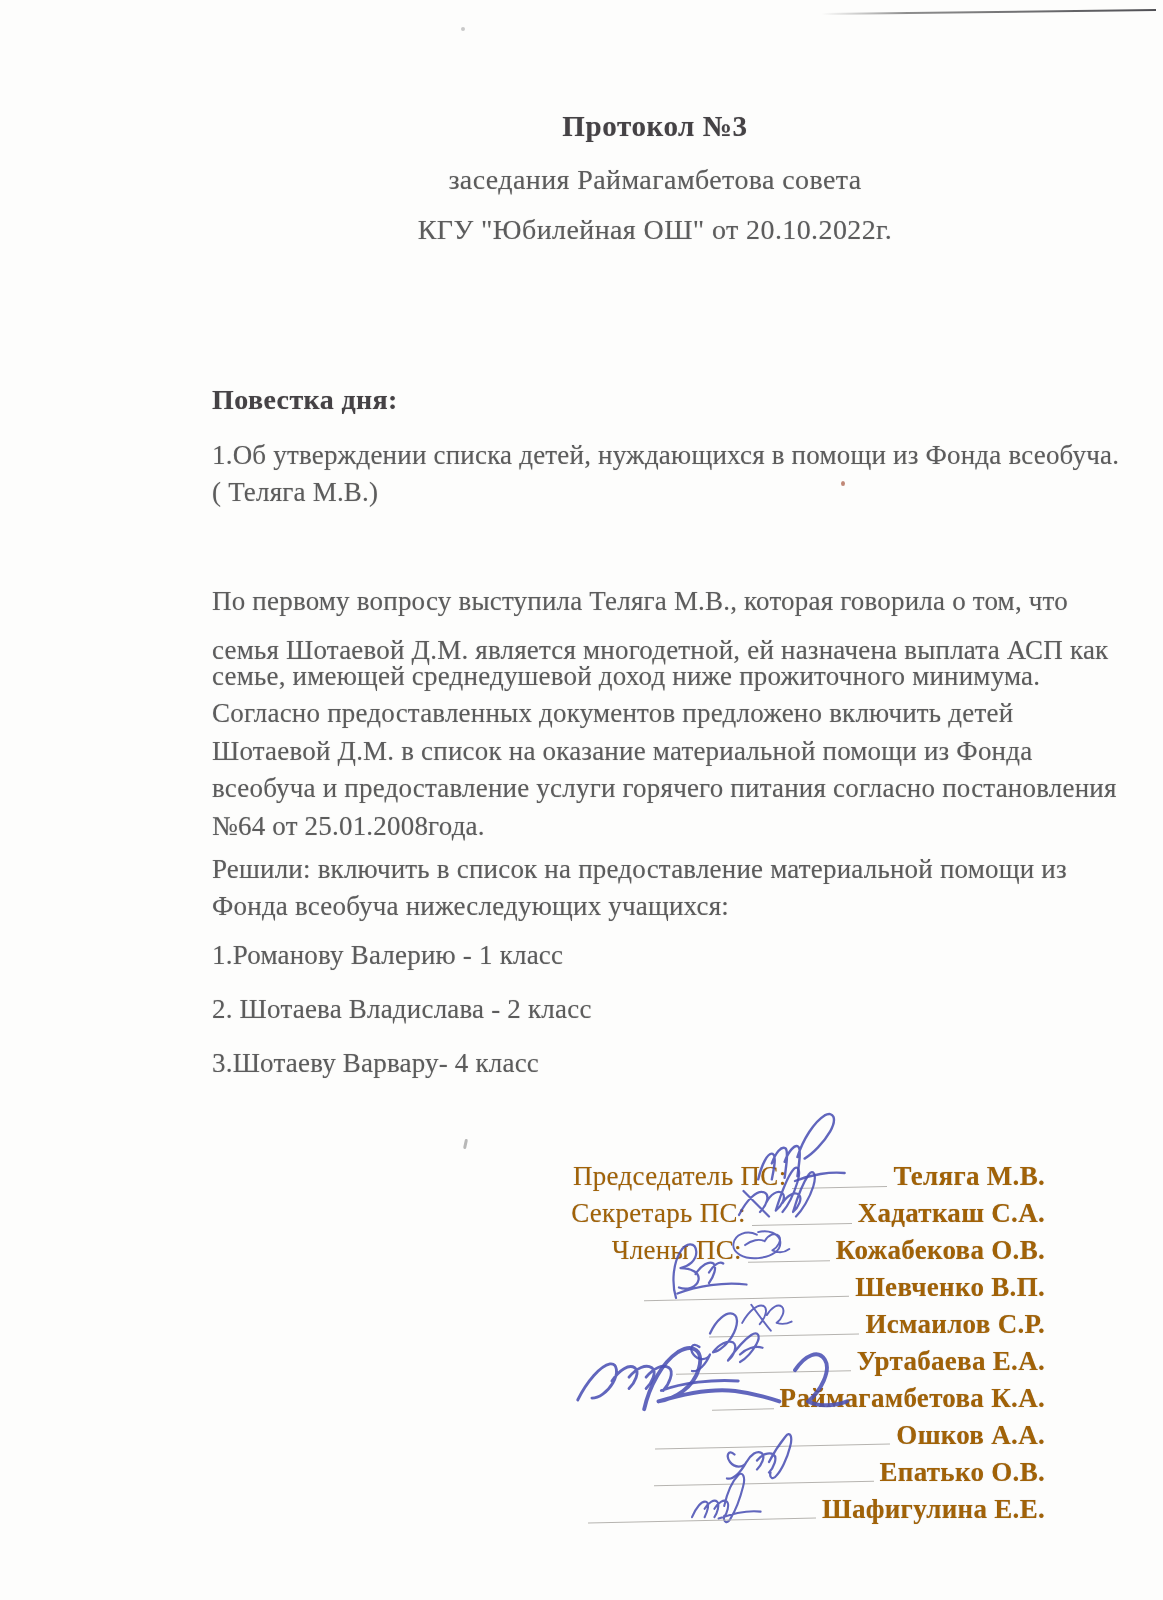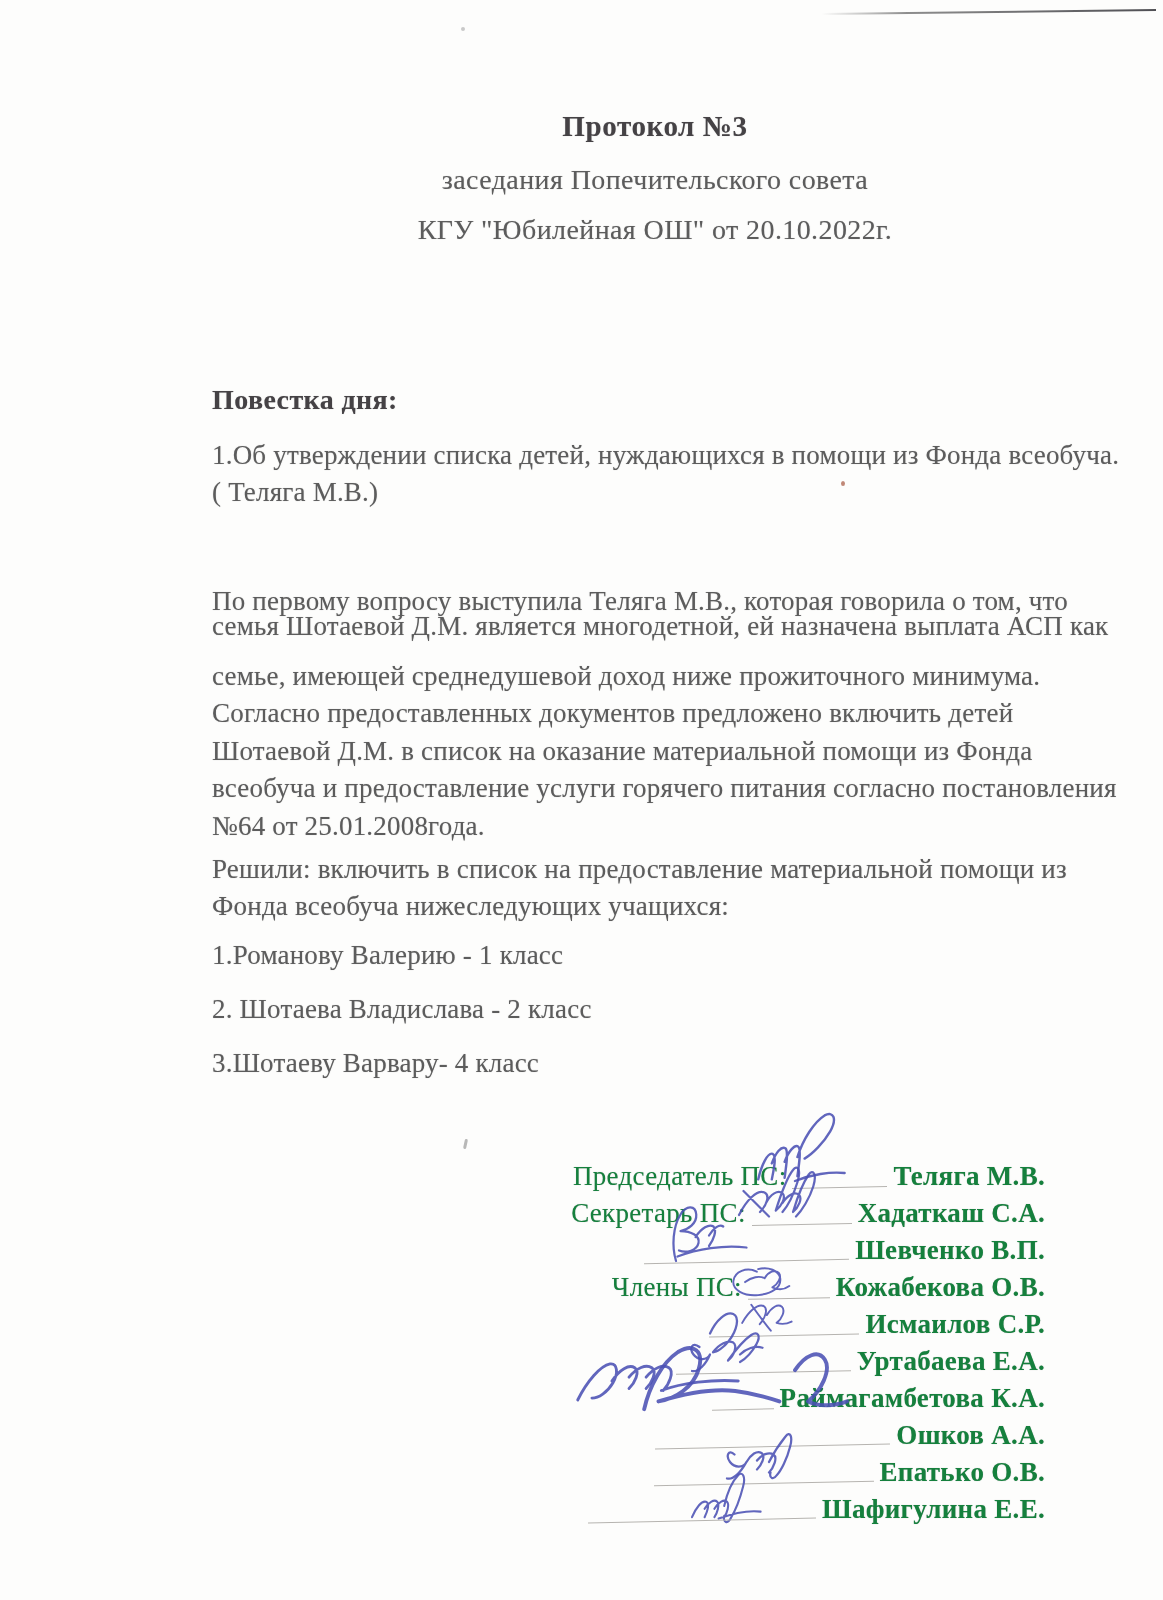--- a/index.html
+++ b/index.html
@@ -28,21 +28,21 @@
   .doc-title { font-weight:bold; font-size:29px; color:var(--heading); letter-spacing:0.6px; }
   .text-line {
     position:absolute; left:212px; white-space:nowrap;
     font-size:27px; letter-spacing:0.2px;margin-top:12px;
   }
   .bold-heading { font-weight:bold; font-size:28px; color:var(--heading); letter-spacing:0.4px; }
   
   .sig-block { position:absolute; top:1155px; left:0; right:118px; }
   .sig-row {
     display:flex; justify-content:flex-end; align-items:flex-end;
-    height:37px; font-size:27px; color:#15803d; white-space:nowrap;
+    height:37px; font-size:27px; color:#a16207; white-space:nowrap;
   }
   .sig-label { letter-spacing:0.3px; }
   .sig-name  { letter-spacing:0.3px;font-weight:bold; }
   .sig-slot { position:relative; height:30px; margin:0 6px 1px 6px; flex:0 0 auto; }
   .sig-underline {
     position:absolute; left:0; right:0; bottom:3px;
     border-bottom:1.6px solid var(--underline);
     transform:rotate(-1.2deg);
   }
   .scribble { position:absolute; overflow:visible; }
@@ -64,29 +64,29 @@
 <body>
 
 <div class="page">
 
   <div class="hairline"></div>
   <div class="dot-faint"></div>
   <div class="dot-red"></div>
   <div class="mark-apostrophe"></div>
 
   <div class="header-line doc-title soft" style="top:110px">Протокол №3</div>
-  <div class="header-line soft" style="top:164px">заседания Попечительского совета</div>
+  <div class="header-line soft" style="top:164px">заседания Раймагамбетова совета</div>
   <div class="header-line soft" style="top:214px">КГУ "Юбилейная ОШ" от 20.10.2022г.</div>
 
   <div class="text-line bold-heading soft" style="top:372px">Повестка дня:</div>
   <div class="text-line soft" style="top:428px">1.Об утверждении списка детей, нуждающихся в помощи из Фонда всеобуча.</div>
   <div class="text-line soft" style="top:465px">( Теляга М.В.)</div>
 
   <div class="text-line soft" style="top:574px">По первому вопросу выступила Теляга М.В., которая говорила о том, что</div>
-  <div class="text-line soft" style="top:599px">семья Шотаевой Д.М. является многодетной, ей назначена выплата АСП как</div>
+  <div class="text-line soft" style="top:623px">семья Шотаевой Д.М. является многодетной, ей назначена выплата АСП как</div>
   <div class="text-line soft" style="top:649px">семье, имеющей среднедушевой доход ниже прожиточного минимума.</div>
   <div class="text-line soft" style="top:686px">Согласно предоставленных документов предложено включить детей</div>
   <div class="text-line soft" style="top:761px">всеобуча и предоставление услуги горячего питания согласно постановления</div>
   <div class="text-line soft" style="top:724px">Шотаевой Д.М. в список  на оказание материальной помощи из Фонда</div>
   <div class="text-line soft" style="top:799px">№64 от 25.01.2008года.</div>
 
   <div class="text-line soft" style="top:842px">Решили: включить в список на предоставление материальной помощи из</div>
   <div class="text-line soft" style="top:879px">Фонда всеобуча нижеследующих учащихся:</div>
 
   <div class="text-line soft" style="top:928px">1.Романову Валерию - 1 класс</div>
@@ -111,41 +111,41 @@
       <span class="sig-slot" style="width:100px">
         <svg class="scribble" style="left:-25px;bottom:-8px;width:150px;height:75px" viewBox="0 0 200 100">
           <path d="M16,72 C26,52 40,38 50,42 C57,45 54,58 44,68 M22,40 C34,52 46,64 56,74 M52,56 C58,44 68,38 74,43 C79,48 73,60 65,66 C72,44 80,22 88,12 C94,4 99,12 94,28 C89,44 81,60 74,68 M74,56 C80,46 90,40 96,45 C101,50 95,62 88,68 C94,48 102,28 109,18 C115,10 120,18 115,34 C110,50 100,66 92,74"></path>
         </svg>
         <span class="sig-underline"></span>
       </span>
       <span class="sig-name soft">Хадаткаш С.А.</span>
     </div>
 
     <div class="sig-row">
-      <span class="sig-slot" style="width:205px">
-        <svg class="scribble" style="left:5px;bottom:-8px;width:150px;height:75px" viewBox="0 0 200 100">
-          <path d="M36,84 C30,64 32,38 42,22 C50,9 62,10 63,22 C64,34 52,42 42,44 C56,44 68,50 66,60 C64,70 50,74 40,70 M62,52 C70,40 80,34 86,38 C91,43 86,56 80,64 M80,50 C86,40 94,34 99,38 M38,78 C64,68 100,62 130,66"></path>
-        </svg>
-        <span class="sig-underline"></span>
-      </span>
-      <span class="sig-name soft">Шевченко В.П.</span>
-    </div>
-
-    <div class="sig-row">
       <span class="sig-label soft">Члены ПС:</span>
       <span class="sig-slot" style="width:82px">
         <svg class="scribble" style="left:-25px;bottom:-10px;width:130px;height:65px" viewBox="0 0 200 100">
           <path d="M52,38 C36,30 18,38 16,52 C14,66 32,76 54,74 C76,72 90,62 88,48 C86,36 70,30 54,34 M34,54 C44,46 56,44 64,48 M64,48 C70,38 80,34 86,40 C91,46 84,58 76,62 C84,66 94,66 102,60"></path>
         </svg>
         <span class="sig-underline"></span>
       </span>
       <span class="sig-name soft">Кожабекова О.В.</span>
     </div>
 
     <div class="sig-row">
+      <span class="sig-slot" style="width:205px">
+        <svg class="scribble" style="left:5px;bottom:-8px;width:150px;height:75px" viewBox="0 0 200 100">
+          <path d="M36,84 C30,64 32,38 42,22 C50,9 62,10 63,22 C64,34 52,42 42,44 C56,44 68,50 66,60 C64,70 50,74 40,70 M62,52 C70,40 80,34 86,38 C91,43 86,56 80,64 M80,50 C86,40 94,34 99,38 M38,78 C64,68 100,62 130,66"></path>
+        </svg>
+        <span class="sig-underline"></span>
+      </span>
+      <span class="sig-name soft">Шевченко В.П.</span>
+    </div>
+
+    <div class="sig-row">
       <span class="sig-slot" style="width:150px">
         <svg class="scribble" style="left:15px;bottom:-6px;width:130px;height:65px" viewBox="0 0 200 100">
           <path d="M28,66 C38,48 52,36 61,40 C68,44 64,58 55,68 M42,38 C52,52 62,66 72,78 M66,54 C73,42 83,36 89,41 C95,47 89,60 81,66 C87,68 96,68 104,64"></path>
         </svg>
         <span class="sig-underline"></span>
       </span>
       <span class="sig-name soft">Исмаилов С.Р.</span>
     </div>
 
     <div class="sig-row">

